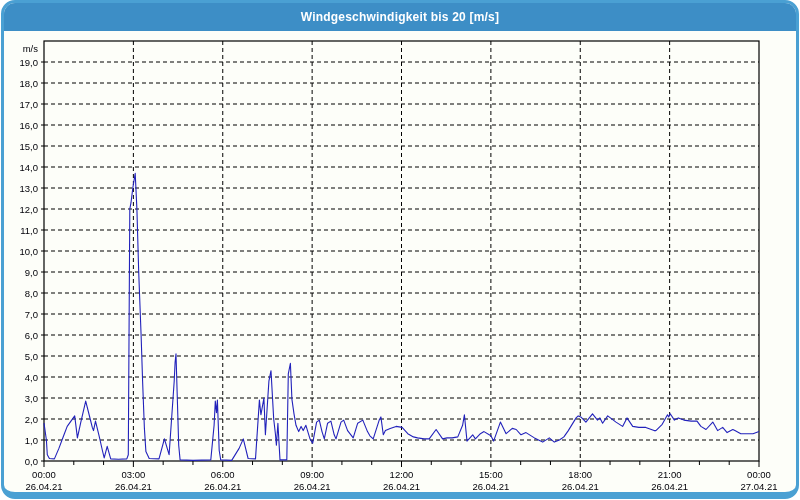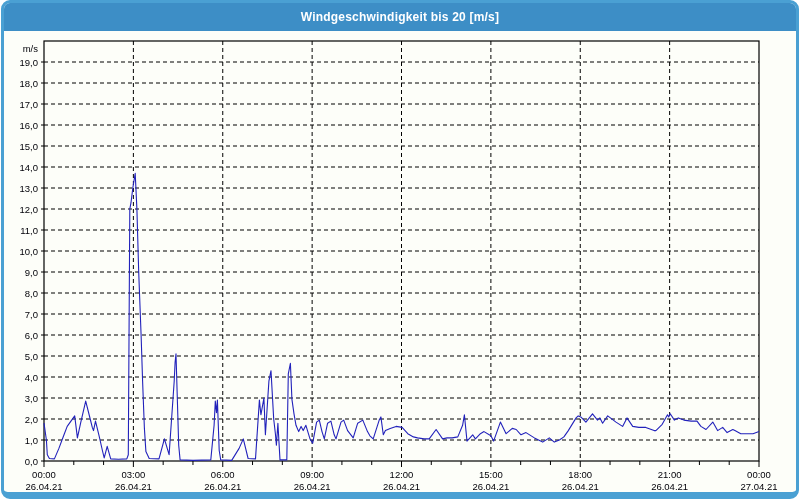--- a/index.html
+++ b/index.html
@@ -1,18 +1,18 @@
 <!DOCTYPE html>
 <html><head>
 <meta charset="utf-8">
 <style>
   html,body{margin:0;padding:0;width:800px;height:500px;background:#ffffff;
     font-family:"Liberation Sans", sans-serif;}
   .frame{position:absolute;left:1px;top:0px;width:792px;height:489px;
-    border:3px solid #4aa0d3;border-bottom-width:7px;border-radius:9px;
+    border:3px solid #4aa0d3;border-bottom-width:7px;border-radius:14px;
     background:#fdfef9;overflow:hidden;}
   .titlebar{height:28px;background:#3d8ec6;display:flex;align-items:center;justify-content:center;}
   .titlebar span{color:#ffffff;font-size:12px;font-weight:bold;letter-spacing:.2px;}
   .content{width:792px;height:461px;}
   svg{display:block;}
   text{font-family:"Liberation Sans", sans-serif;fill:#010108;}
 </style>
 </head>
 <body>
 

